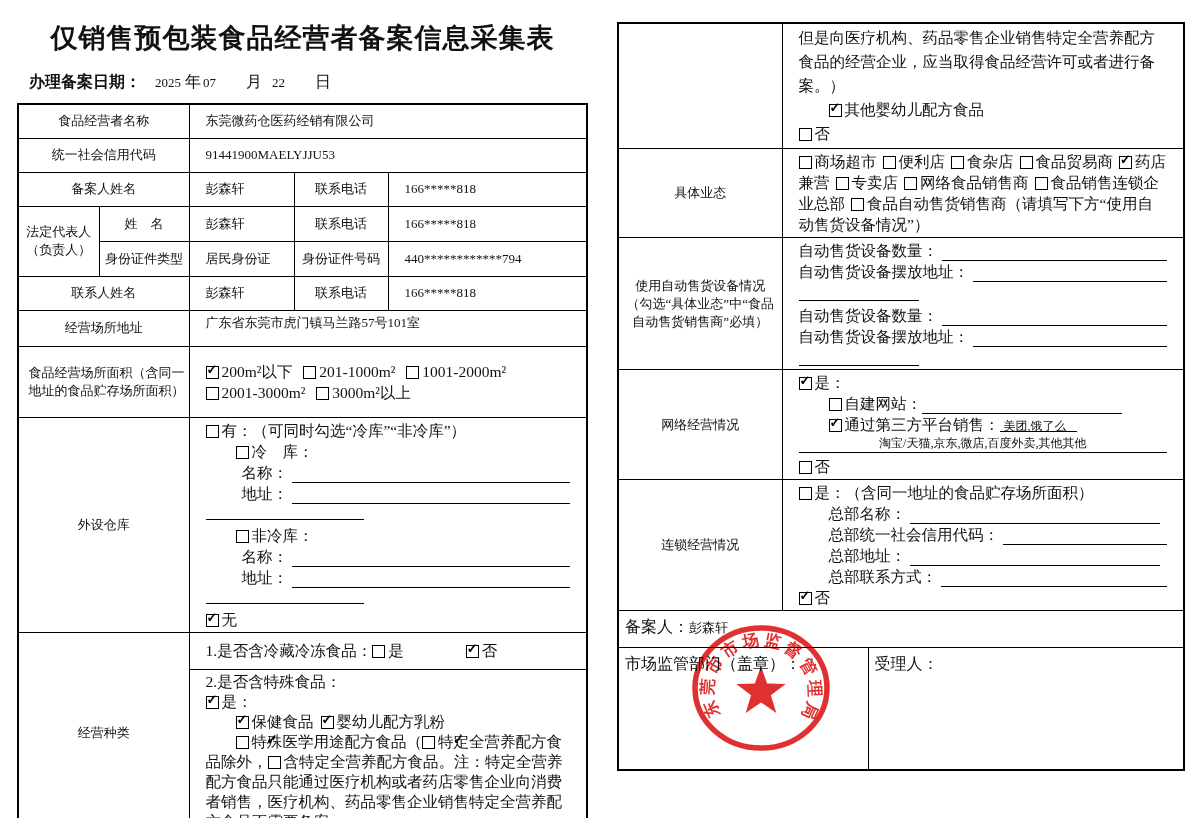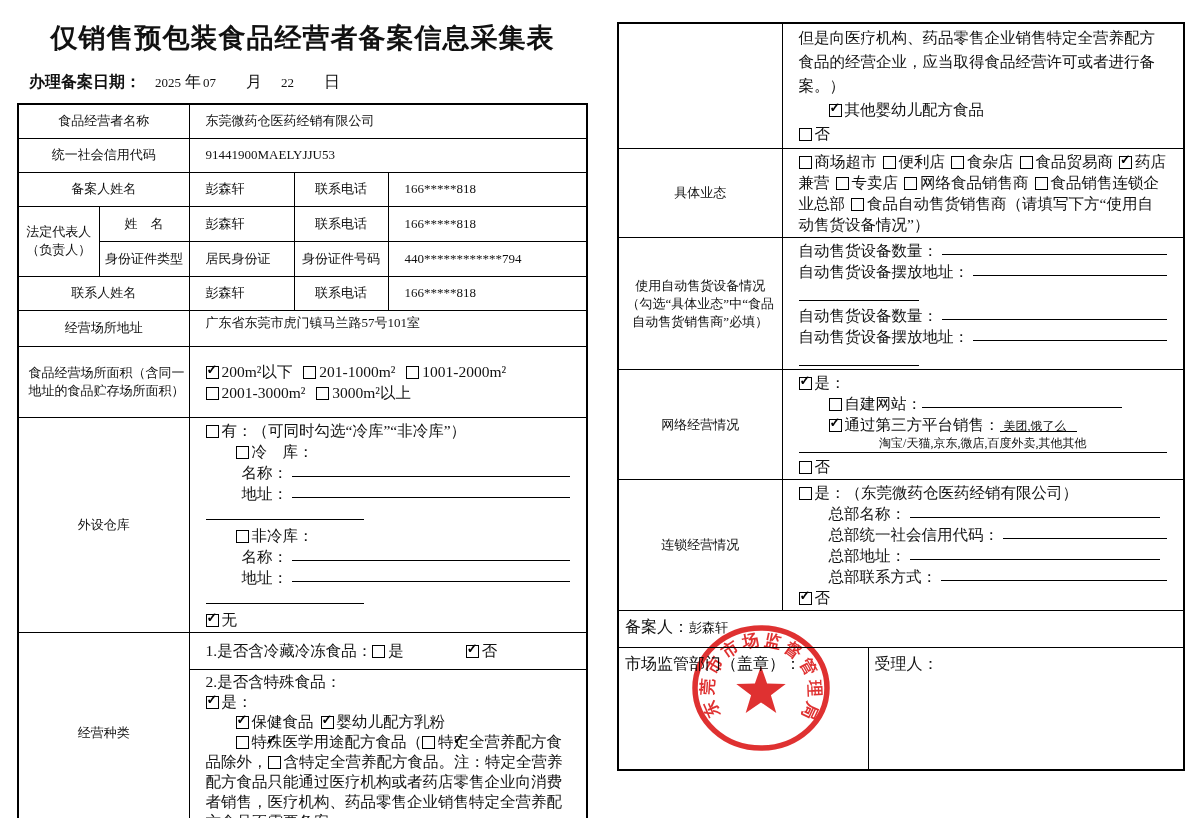--- a/index.html
+++ b/index.html
@@ -30,42 +30,42 @@
   .opt { white-space:nowrap; margin-right:7px; }
   .cb { display:inline-block; width:13px; height:13px; border:1.5px solid #000;
         position:relative; vertical-align:-2px; margin-right:3px; background:#fff; }
   .mk { position:absolute; left:0; top:-4px; font-style:normal; font-weight:bold;
         font-size:13px; line-height:1; color:#000; }
   .ind { padding-left:30px; }
   .ind2 { padding-left:36px; }
   .gap55 { margin-left:55px; }
   .gap60 { margin-left:60px; }
 
-  .line { display:flex; align-items:flex-start; }
+  .line { display:flex; align-items:flex-end; }
   .blank { display:inline-block; border-bottom:1px solid #000; height:15px; }
   .fill { flex:1 1 auto; margin-left:4px; }
   .short { width:158px; }
   .short2 { width:120px; margin-bottom:3px; }
   .w200 { width:200px; flex:none; }
   .insval { font-size:12px; border-bottom:1px solid #000; padding:0 10px 0 4px; height:16px; display:inline-block; }
   .hint { font-size:12px; line-height:16px; border-bottom:1px solid #000; padding-bottom:1px;text-align:center; }
 
   .botlbl { font-size:16px; text-align:left; vertical-align:top; padding:6px 6px; }
   .botval { font-size:13px; }
 
   .stamp { position:absolute; left:688px; top:622px; opacity:0.92; mix-blend-mode:multiply; pointer-events:none; }
 </style>
 </head>
 <body>
 
 <div class="page page-left">
   <div class="title">仅销售预包装食品经营者备案信息采集表</div>
 
   <div class="date-line">
-    <span>办理备案日期：</span><span class="dl-val">2025</span><span class="dl-unit">年</span><span class="dl-val" style="margin-left:0">07</span><span class="gap"></span><span class="dl-unit">月</span><span class="dl-val" style="margin-left:17px">22</span><span class="gap"></span><span class="dl-unit">日</span>
+    <span>办理备案日期：</span><span class="dl-val">2025</span><span class="dl-unit">年</span><span class="dl-val" style="margin-left:0">07</span><span class="gap"></span><span class="dl-unit">月</span><span class="dl-val" style="margin-left:8px">22</span><span class="gap"></span><span class="dl-unit">日</span>
   </div>
 
   <table>
     <colgroup>
         <col style="width:81px">
         <col style="width:90px">
         <col style="width:105px">
         <col style="width:94px">
         <col>
       </colgroup>
@@ -231,21 +231,21 @@
             </div>
         <div class="ind"><span class="cb"><i class="mk">✓</i></span><span>通过第三方平台销售：</span><span class="insval">美团,饿了么</span></div>
         <div class="hint">淘宝/天猫,京东,微店,百度外卖,其他其他</div>
         <div style="padding-top:3px"><span class="cb"><i class="mk"></i></span><span>否</span></div>
       </td>
     </tr>
 
     <tr style="height:120px">
       <td class="lbl">连锁经营情况</td>
       <td colspan="2" class="chk">
-        <div><span class="cb"><i class="mk"></i></span><span>是：（东莞微药仓医药经销有限公司）</span></div>
+        <div><span class="cb"><i class="mk"></i></span><span>是：（含同一地址的食品贮存场所面积）</span></div>
         <div class="line ind">
               <span>总部名称：</span>
               <span class="blank fill" style="max-width:250px"></span>
             </div>
         <div class="line ind">
               <span>总部统一社会信用代码：</span>
               <span class="blank fill" style="max-width:200px"></span>
             </div>
         <div class="line ind">
               <span>总部地址：</span>

